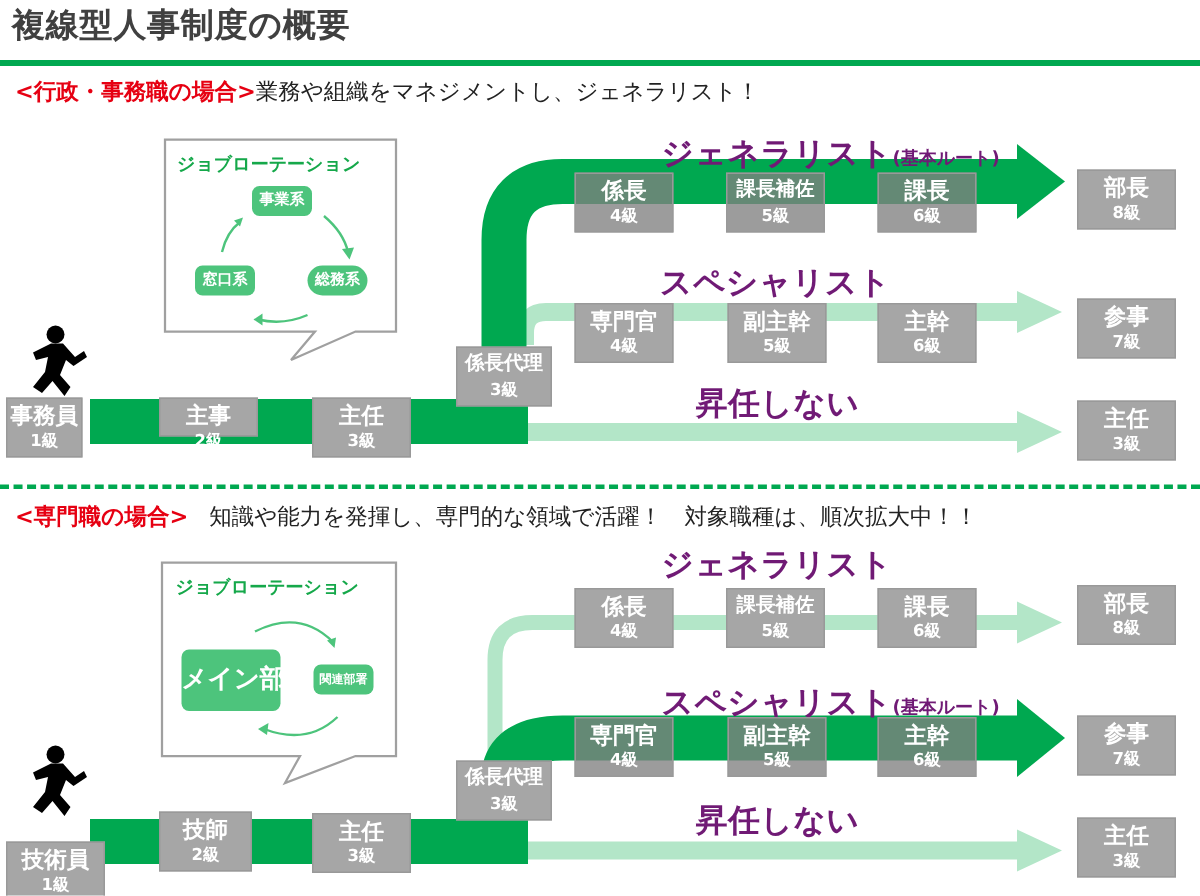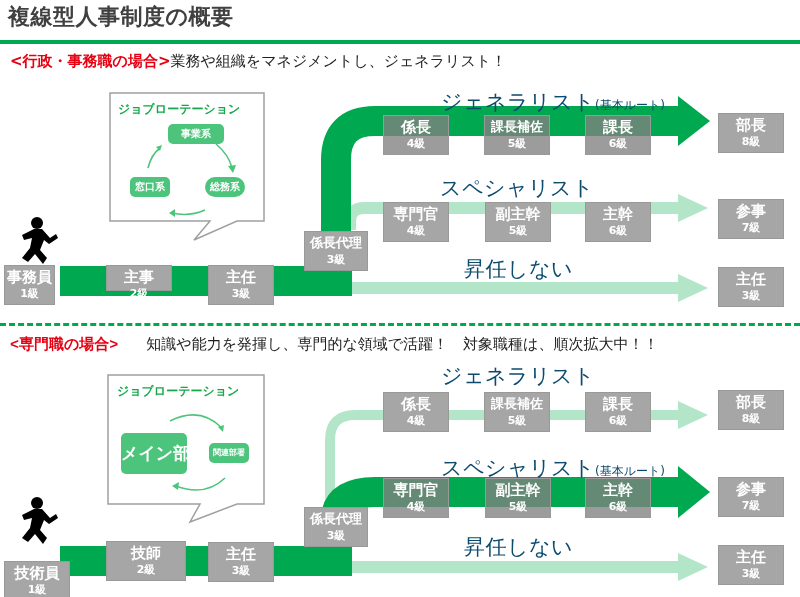--- a/index.html
+++ b/index.html
@@ -5,21 +5,21 @@
   * { box-sizing: border-box; margin: 0; padding: 0; }
   html, body { width: 800px; height: 597px; background: #ffffff; overflow: hidden; }
   body { position: relative; font-family: "DejaVu Sans", "Liberation Sans", sans-serif; }
   .abs { position: absolute; }
   .title { left: 8px; top: 2px; font-size: 22px; font-weight: bold; color: #404040; letter-spacing: 0.5px; }
   .top-rule { left: 0; top: 40px; width: 800px; height: 4px; background: #00a850; }
   .dash-rule { left: 0; top: 323px; width: 800px; height: 0; border-top: 3px dashed #00a850; }
   .sec-head { font-size: 15px; white-space: nowrap; }
   .sec-head .tag { color: #e60012; font-weight: bold; }
   .sec-head .desc { color: #222; }
-  .route-label { color: #0c4a6e; font-weight: normal; font-size: 21px; white-space: nowrap; letter-spacing: 0.5px; }
+  .route-label { color: #701a75; font-weight: bold; font-size: 21px; white-space: nowrap; letter-spacing: 0.5px; }
   .route-label .sub { font-size: 12px; letter-spacing: 0; }
   .box { position: absolute; background: #a6a6a6; color: #fff; text-align: center; font-weight: bold; border: 1px solid #999; }
   .box.dark { background: rgba(128,128,128,0.78); }
   .box .pos { display: block; font-size: 15px; line-height: 20px; margin-top: 1px; white-space: nowrap; }
   .box .grade { display: block; font-size: 11px; line-height: 14px; }
   .bubble-title { font-size: 12px; font-weight: bold; color: #15a84a; white-space: nowrap; }
   .node { position: absolute; background: #4dc47c; color: #fff; font-weight: bold; border-radius: 5px; text-align: center; white-space: nowrap; }
   svg { position: absolute; left: 0; top: 0; }
 </style>
 </head>
@@ -55,21 +55,21 @@
   <path d="M148,168 Q151,155 160,148" stroke="#4dc47c" stroke-width="1.6" fill="none"></path>
   <polygon points="156,147 162,145 160,151" fill="#4dc47c"></polygon>
 
   <g fill="#000">
     <circle cx="37" cy="223" r="6"></circle>
     <path d="M34,229 L42,229 L50,238 L56,234 L58,238 L49,244 L44,240 L40,250 L47,258 L43,264 L35,254 L28,262 L22,258 L30,248 L32,238 L24,240 L22,235 Z"></path>
   </g>
 </svg>
 
 <div class="abs bubble-title" style="left:118px; top:101px;">ジョブローテーション</div>
-<div class="node" style="left:168px; top:124px; width:56px; height:20px; font-size:10px; line-height:20px;">事業系</div>
+<div class="node" style="left:168px; top:124px; width:40px; height:20px; font-size:10px; line-height:20px;">事業系</div>
 <div class="node" style="left:205px; top:177px; width:40px; height:20px; font-size:10px; line-height:20px;border-radius:10px;">総務系</div>
 <div class="node" style="left:130px; top:177px; width:40px; height:20px; font-size:10px; line-height:20px;">窓口系</div>
 
 <div class="abs route-label" style="left:441px; top:88px;"><span>ジェネラリスト</span><span class="sub">(基本ルート)</span></div>
 <div class="abs route-label" style="left:440px; top:174px;"><span>スペシャリスト</span></div>
 <div class="abs route-label" style="left:464px; top:255px;"><span>昇任しない</span></div>
 
 <div class="box" style="left:4px; top:265px; width:51px; height:40px;">
     <span class="pos">事務員</span>
     <span class="grade">1級</span>
@@ -120,21 +120,21 @@
     <span class="pos">参事</span>
     <span class="grade">7級</span>
   </div>
 
 <div class="box" style="left:718px; top:267px; width:66px; height:40px;">
     <span class="pos">主任</span>
     <span class="grade">3級</span>
   </div>
 
 <div class="abs sec-head" style="left:10px; top:335px;">
-  <span class="tag" style="margin-right:28px;font-family:Liberation Mono, monospace;">&lt;専門職の場合&gt;</span><span class="desc">知識や能力を発揮し、専門的な領域で活躍！　対象職種は、順次拡大中！！</span>
+  <span class="tag" style="margin-right:14px;">&lt;専門職の場合&gt;</span><span class="desc">知識や能力を発揮し、専門的な領域で活躍！　対象職種は、順次拡大中！！</span>
 </div>
 
 <svg width="800" height="597">
 
   <path d="M330,516 L330,440 Q330,415 355,415 L680,415" stroke="#b3e6c8" stroke-width="10" fill="none"></path>
   <polygon points="678,401 708,415 678,429" fill="#b3e6c8"></polygon>
 
   <rect x="345" y="561" width="335" height="12" fill="#b3e6c8"></rect>
   <polygon points="678,553 708,567 678,581" fill="#b3e6c8"></polygon>
 
@@ -160,21 +160,21 @@
 <div class="node" style="left:209px; top:443px; width:40px; height:20px; font-size:8px; line-height:20px;">関連部署</div>
 
 <div class="abs route-label" style="left:441px; top:362px;"><span>ジェネラリスト</span></div>
 <div class="abs route-label" style="left:441px; top:454px;"><span>スペシャリスト</span><span class="sub">(基本ルート)</span></div>
 <div class="abs route-label" style="left:464px; top:533px;"><span>昇任しない</span></div>
 
 <div class="box" style="left:4px; top:561px; width:66px; height:40px;">
     <span class="pos">技術員</span>
     <span class="grade">1級</span>
   </div>
-<div class="box" style="left:106px; top:541px; width:80px; height:40px;">
+<div class="box" style="left:106px; top:541px; width:62px; height:40px;">
     <span class="pos">技師</span>
     <span class="grade">2級</span>
   </div>
 <div class="box" style="left:208px; top:542px; width:66px; height:40px;">
     <span class="pos">主任</span>
     <span class="grade">3級</span>
   </div>
 <div class="box" style="left:304px; top:507px; width:64px; height:40px;">
     <span class="pos" style="font-size:13px;">係長代理</span>
     <span class="grade">3級</span>

